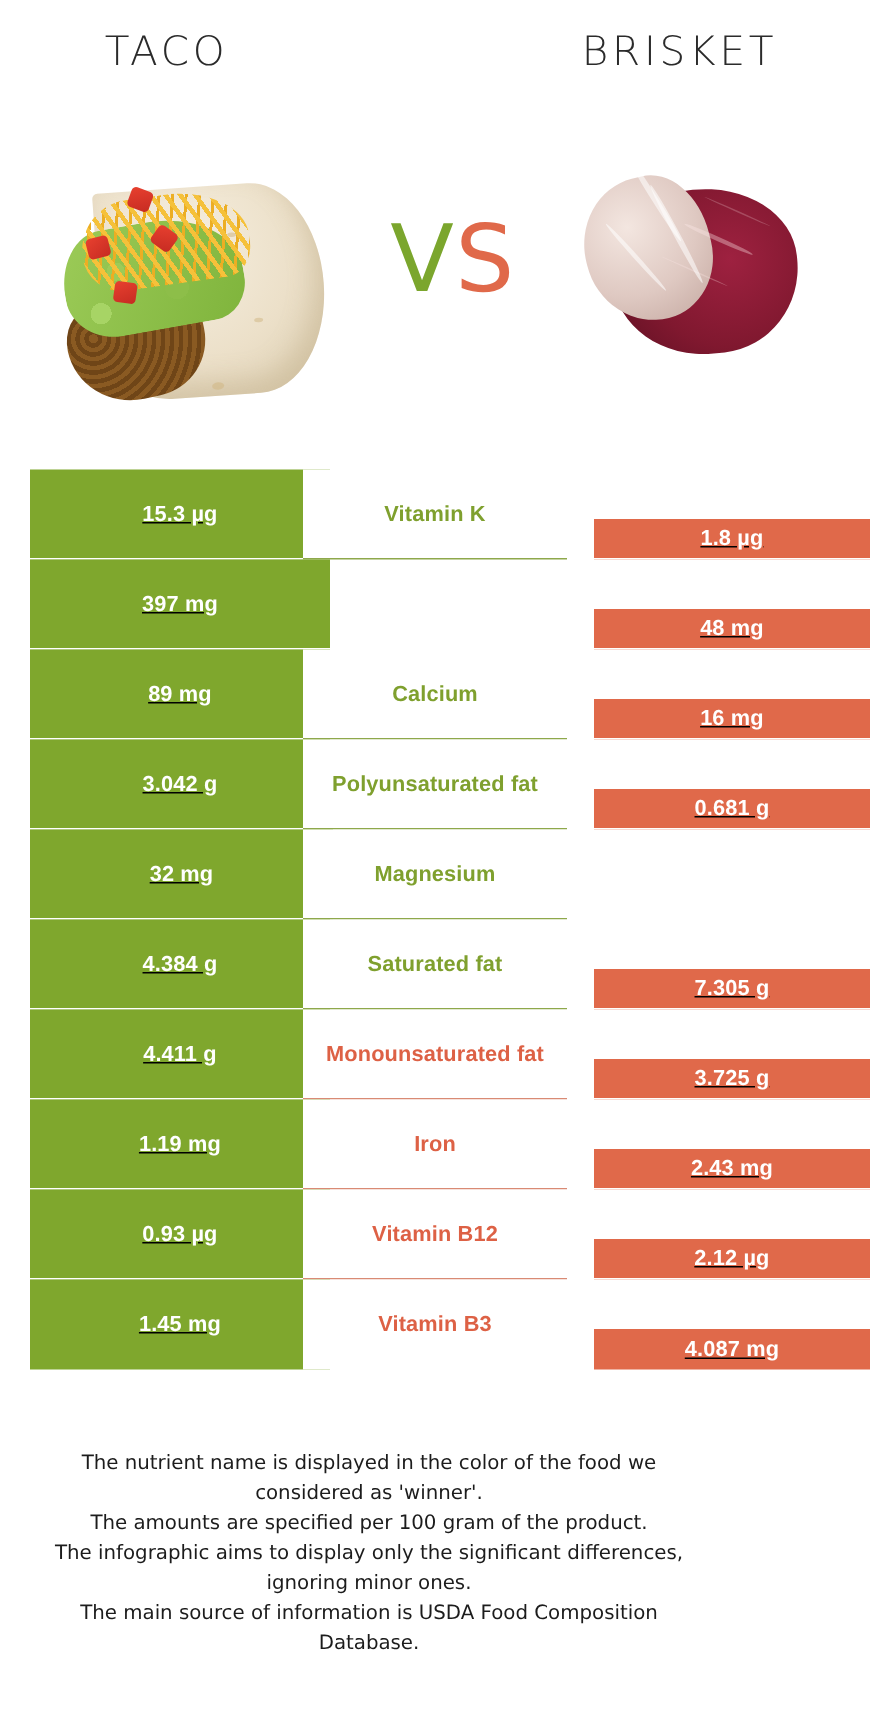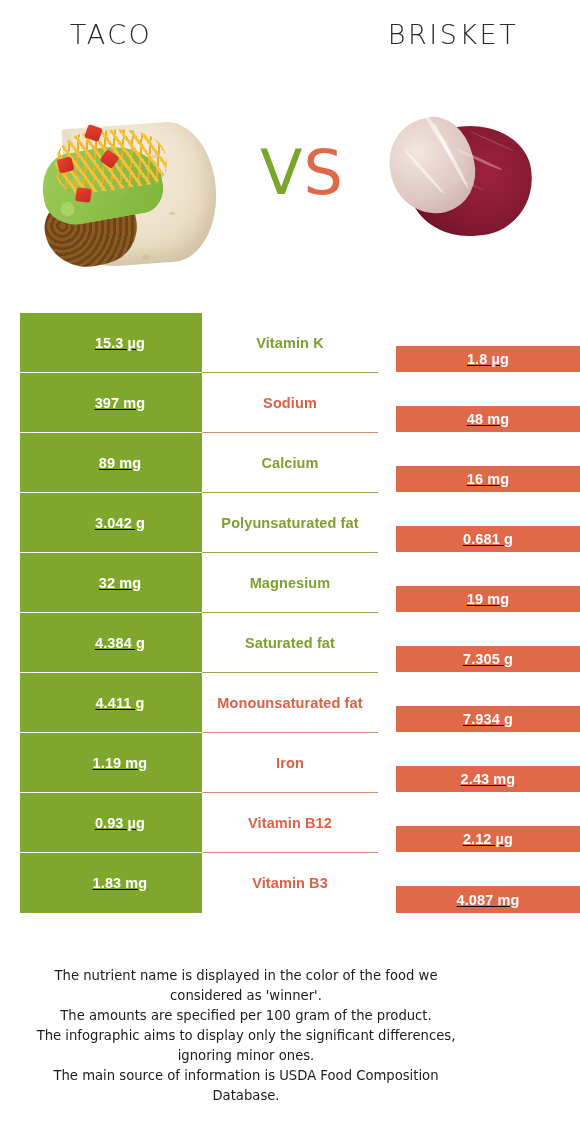--- a/index.html
+++ b/index.html
@@ -261,59 +261,57 @@
 
 <div class="table" id="comparison-table">
     <div class="row">
       <div class="cell left">15.3 µg</div>
       <div class="cell right">1.8 µg</div>
       <div class="cell name green">Vitamin K</div>
     </div>
     <div class="row">
       <div class="cell left">397 mg</div>
       <div class="cell right">48 mg</div>
-      <div class="cell name orange">Sodium</div>
     </div>
     <div class="row">
       <div class="cell left">89 mg</div>
       <div class="cell right">16 mg</div>
       <div class="cell name green">Calcium</div>
     </div>
     <div class="row">
       <div class="cell left">3.042 g</div>
       <div class="cell right">0.681 g</div>
       <div class="cell name green">Polyunsaturated fat</div>
     </div>
     <div class="row">
       <div class="cell left">32 mg</div>
-      <div class="cell right">19 mg</div>
       <div class="cell name green">Magnesium</div>
     </div>
     <div class="row">
       <div class="cell left">4.384 g</div>
       <div class="cell right">7.305 g</div>
       <div class="cell name green">Saturated fat</div>
     </div>
     <div class="row">
       <div class="cell left">4.411 g</div>
-      <div class="cell right">7.934 g</div>
+      <div class="cell right">3.725 g</div>
       <div class="cell name orange">Monounsaturated fat</div>
     </div>
     <div class="row">
       <div class="cell left">1.19 mg</div>
       <div class="cell right">2.43 mg</div>
       <div class="cell name orange">Iron</div>
     </div>
     <div class="row">
       <div class="cell left">0.93 µg</div>
       <div class="cell right">2.12 µg</div>
       <div class="cell name orange">Vitamin B12</div>
     </div>
     <div class="row">
-      <div class="cell left">1.83 mg</div>
+      <div class="cell left">1.45 mg</div>
       <div class="cell right">4.087 mg</div>
       <div class="cell name orange">Vitamin B3</div>
     </div>
   </div>
 
 <div class="footer" id="footer-notes">
     <p>The nutrient name is displayed in the color of the food we considered as 'winner'.</p>
     <p>The amounts are specified per 100 gram of the product.</p>
     <p>The infographic aims to display only the significant differences, ignoring minor ones.</p>
     <p>The main source of information is USDA Food Composition Database.</p>

